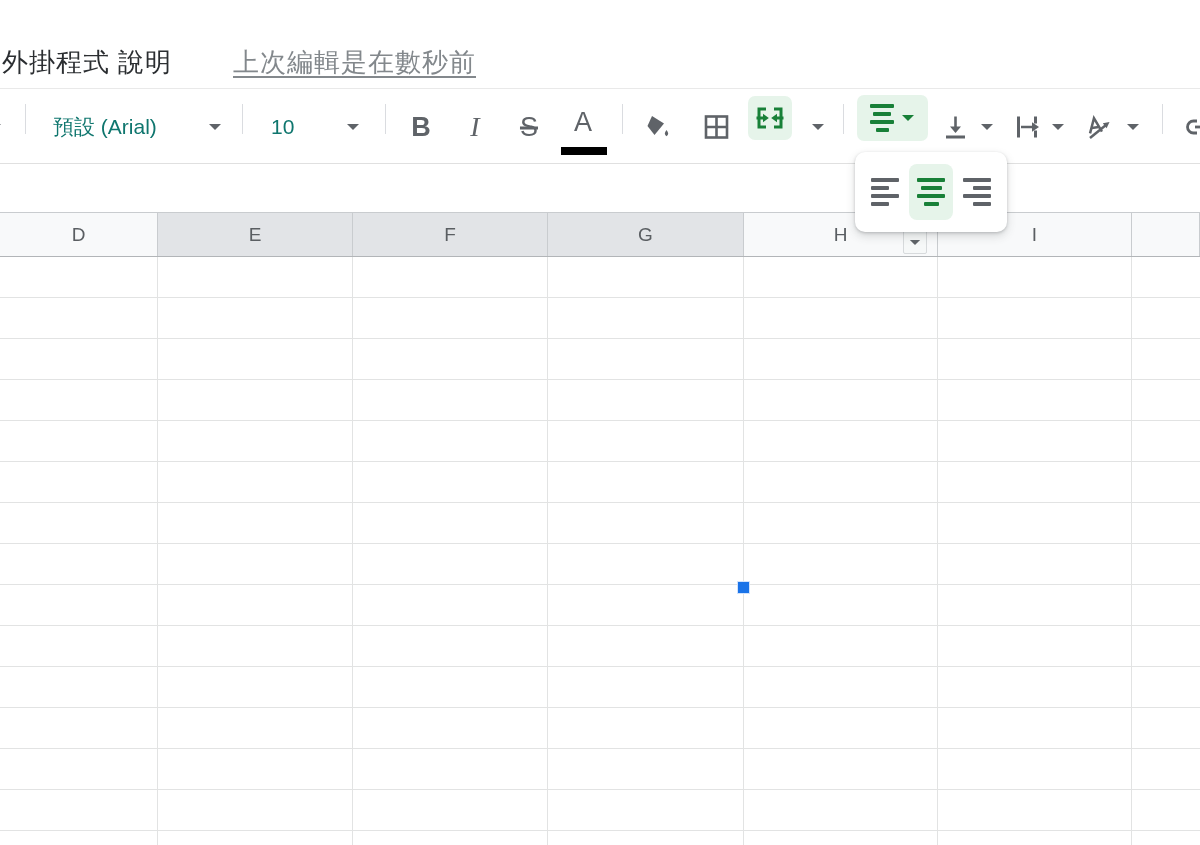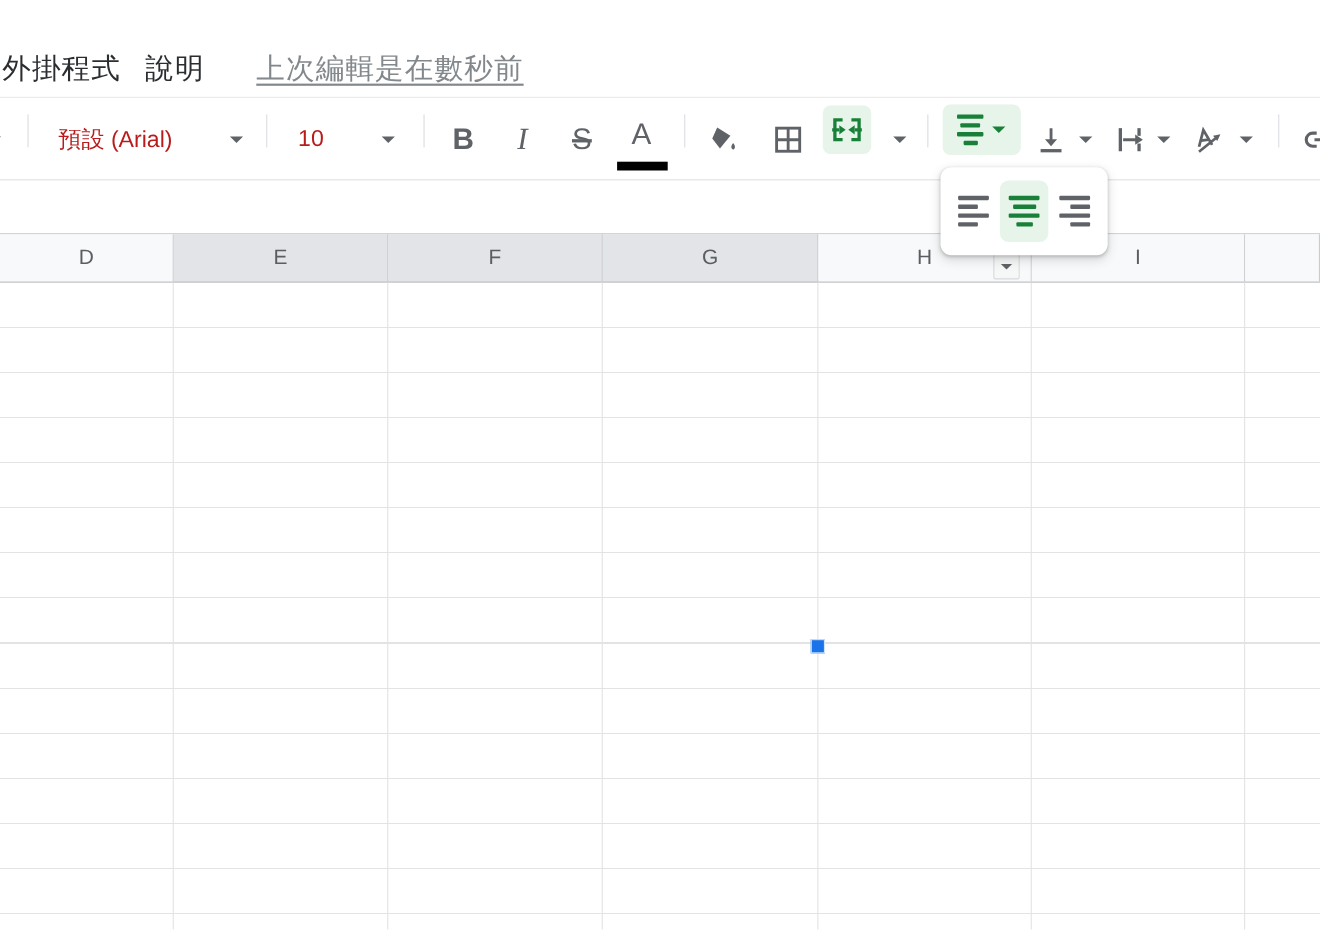--- a/index.html
+++ b/index.html
@@ -9,35 +9,35 @@
 
   
   .doc-title { position:absolute; left:0; top:-8px; font-size:25px; font-weight:500;
     color:#3c4043; letter-spacing:1px; }
 
   
   .menubar { position:absolute; left:0; top:0; width:1200px; height:89px; background:#fff;
     border-bottom:1px solid #e9e9e9; }
   .menu-item { position:absolute; top:45px; font-size:26px; color:#2b2e31; letter-spacing:1px; cursor:default; }
   .menu-item.m0 { left:2px; }
-  .menu-item.m1 { left:132px; }
+  .menu-item.m1 { left:118px; }
   .last-edit { position:absolute; top:45px; left:233px; font-size:26px; color:#83888c;
     letter-spacing:1px; text-decoration:underline; text-underline-offset:5px;
     text-decoration-thickness:2px; }
 
   
   .toolbar { position:absolute; left:0; top:90px; width:1200px; height:74px; background:#fff;
     border-bottom:1px solid #e0e0e0; }
   .toolbar .vdiv { position:absolute; top:14px; width:1px; height:30px; background:#dadce0; }
   .tb { position:absolute; top:50%; transform:translateY(-50%); display:flex;
     align-items:center; justify-content:center; color:#5f6368; }
   .tb svg { display:block; }
   .caret { color:#5f6368; }
   .caret.green { color:#188038; }
-  .tb-label { font-size:21px; font-weight:500; color:#b91c1c; white-space:nowrap; }
+  .tb-label { font-size:21px; font-weight:500; color:#0f766e; white-space:nowrap; }
   .fmt-letter { font-size:27px; color:#5f6368; }
   .fmt-b { font-weight:700; }
   .fmt-i { font-family:"Liberation Serif","DejaVu Serif",serif; font-style:italic; font-size:28px; }
   .fmt-s { text-decoration:line-through; text-decoration-thickness:2.5px; }
   .fmt-a { font-weight:500; }
   .color-bar { position:absolute; left:561px; top:57px; width:46px; height:8px; background:#000; }
   .hl { background:#e6f4ea; border-radius:7px; }
   .merge-btn { left:748px; top:6px; width:44px; height:44px; transform:none; }
   .align-btn { left:857px; top:5px; width:71px; height:46px; transform:none; gap:7px; }
 

